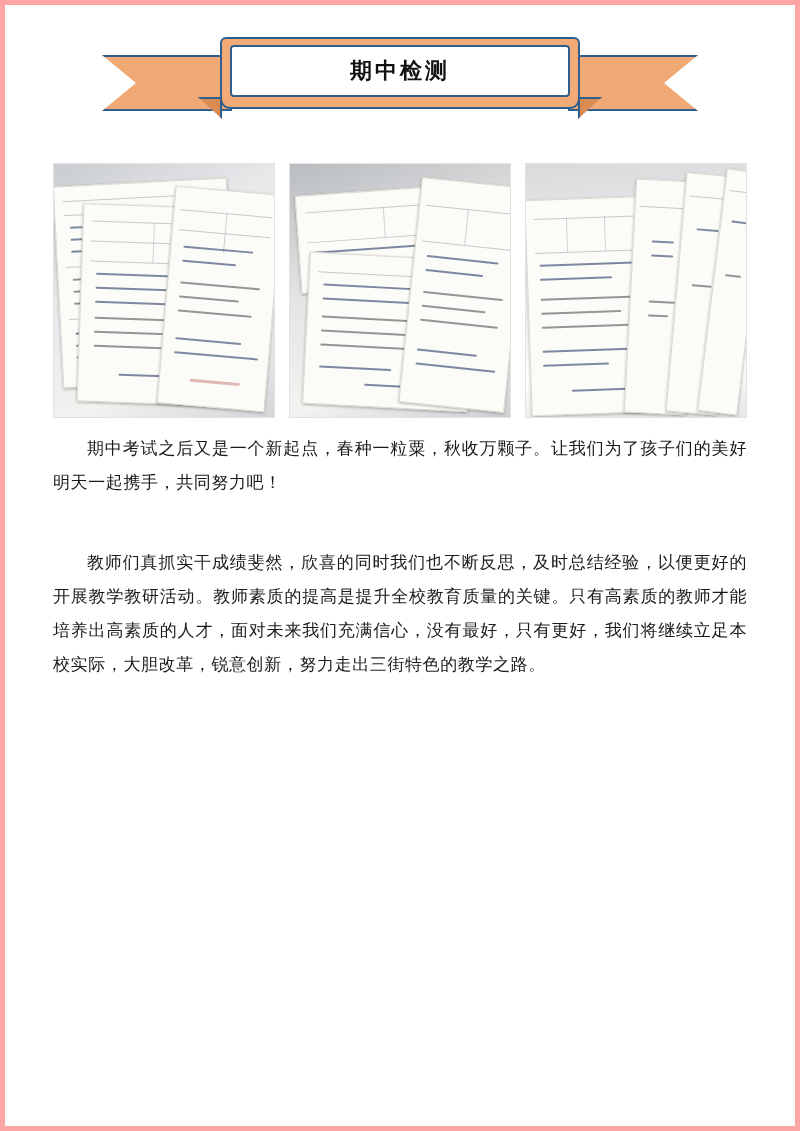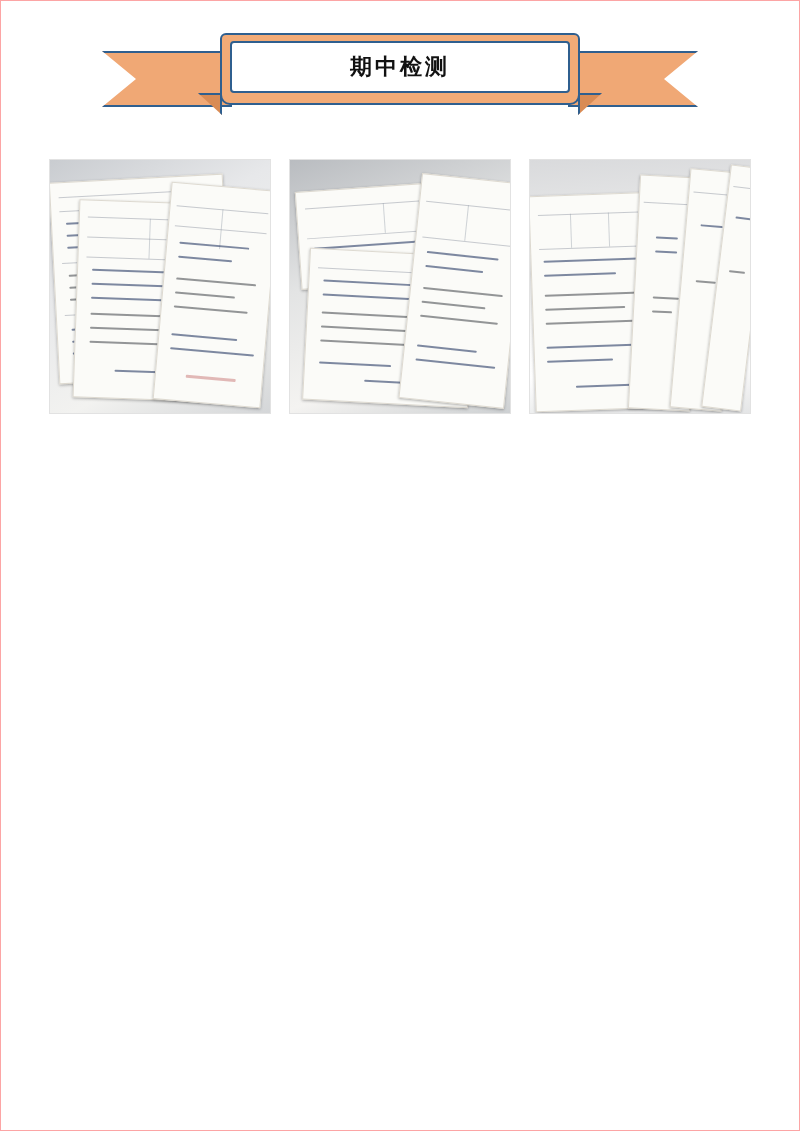--- a/index.html
+++ b/index.html
@@ -10,21 +10,21 @@
   body {
     font-family: "Liberation Serif", "DejaVu Serif", serif;
     color: #1a1a1a;
   }
   .page {
     position: relative;
     width: 800px;
     height: 1131px;
     margin: 0 auto;
     background: #ffffff;
-    border: 1px solid #fca5a5;
+    border: 5px solid #fca5a5;
     box-sizing: border-box;
     overflow: hidden;
   }
 
   
   .banner-wrap {
     position: relative;
     width: 100%;
     height: 110px;
     margin-top: 32px;
@@ -314,20 +314,26 @@
         </div>
         <div class="sheet" style="left:186px; top:6px; width:38px; height:242px; transform:rotate(7deg);">
           <div class="rule" style="left:4px; top:20px; width:28px;"></div>
           <div class="ink blue" style="left:10px; top:50px; width:18px;"></div>
           <div class="ink dark" style="left:10px; top:104px; width:16px;"></div>
         </div>
       </div>
 
     </div>
 
+    <div class="para-block">
+      <p class="para">期中考试之后又是一个新起点，春种一粒粟，秋收万颗子。让我们为了孩子们的美好明天一起携手，共同努力吧！</p>
+    </div>
 
     <div class="spacer-md"></div>
 
+    <div class="para-block">
+      <p class="para">教师们真抓实干成绩斐然，欣喜的同时我们也不断反思，及时总结经验，以便更好的开展教学教研活动。教师素质的提高是提升全校教育质量的关键。只有高素质的教师才能培养出高素质的人才，面对未来我们充满信心，没有最好，只有更好，我们将继续立足本校实际，大胆改革，锐意创新，努力走出三街特色的教学之路。</p>
+    </div>
 
     <div class="blank-area"></div>
 
   </div>
 </div>
 
 </body></html>

